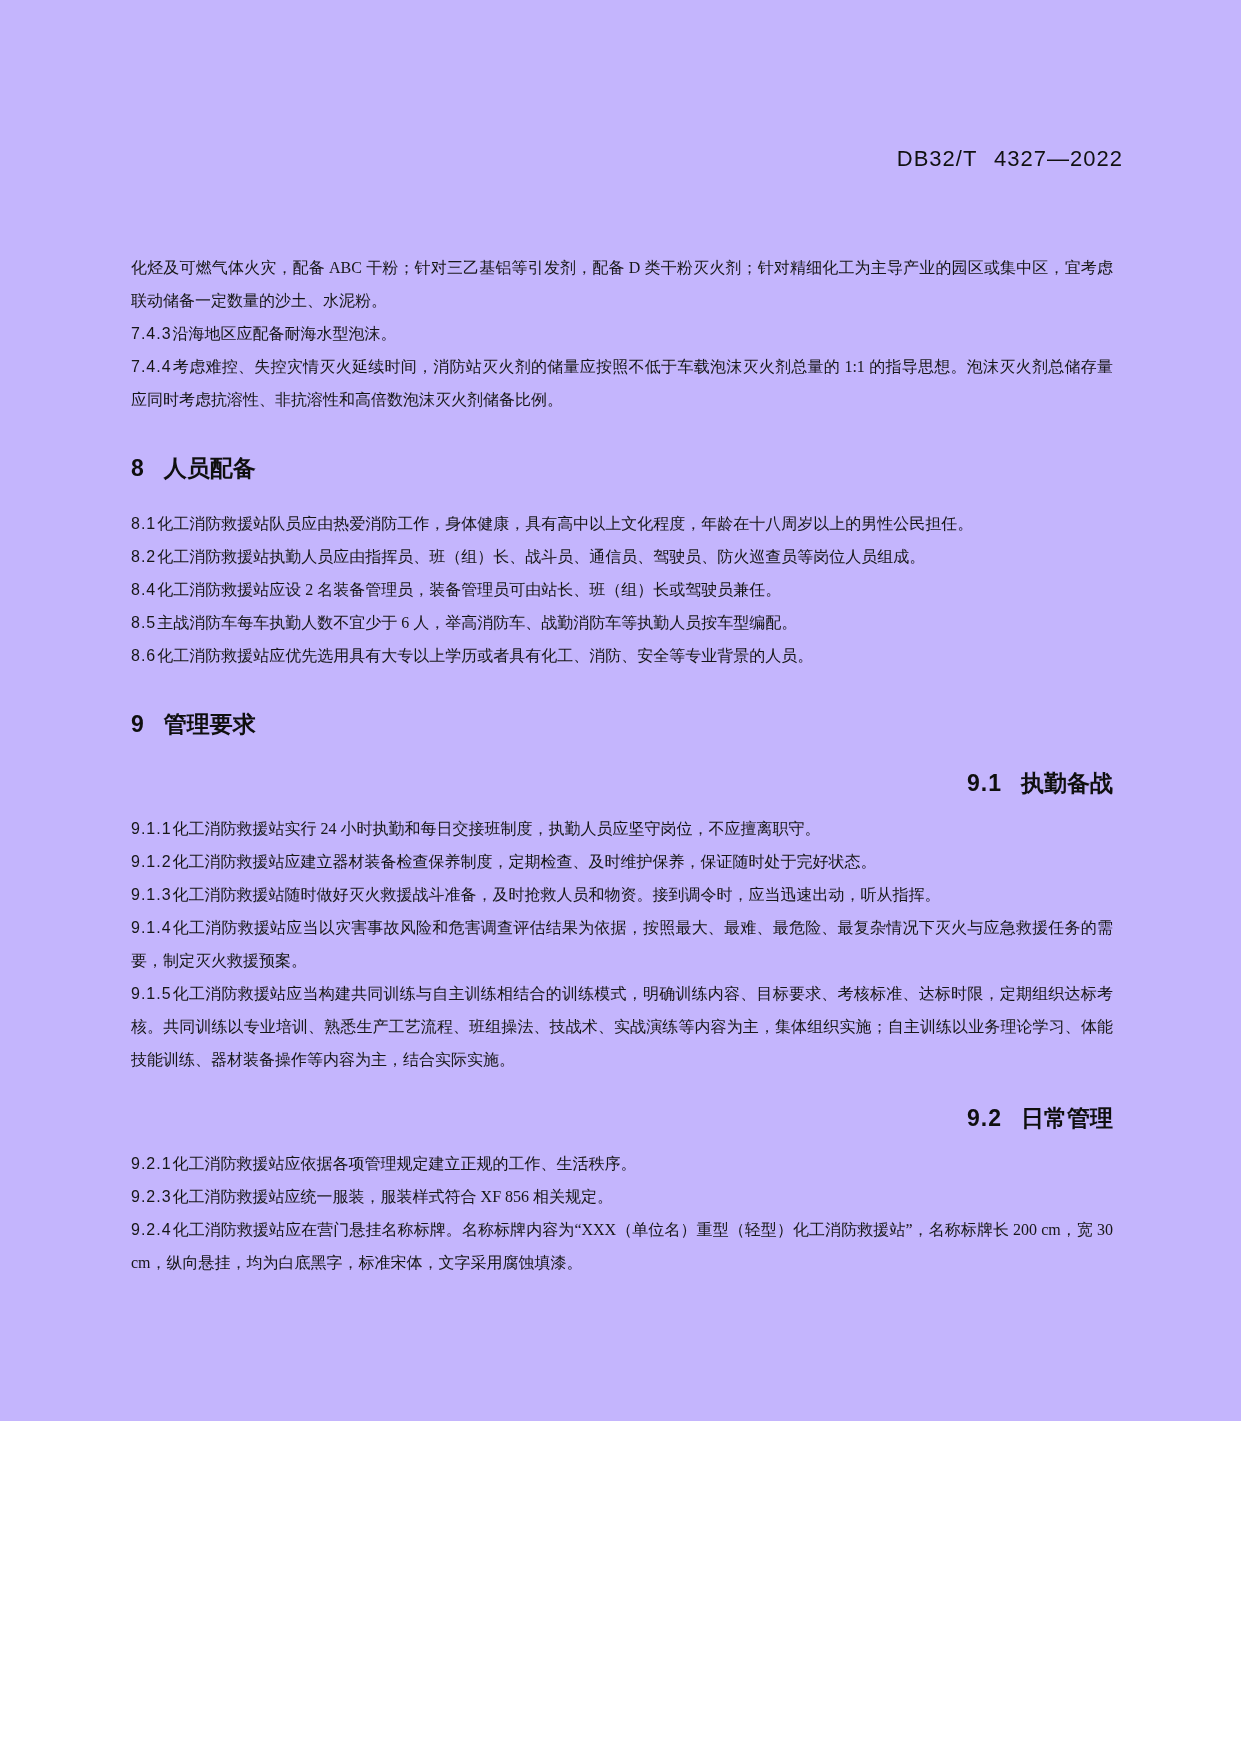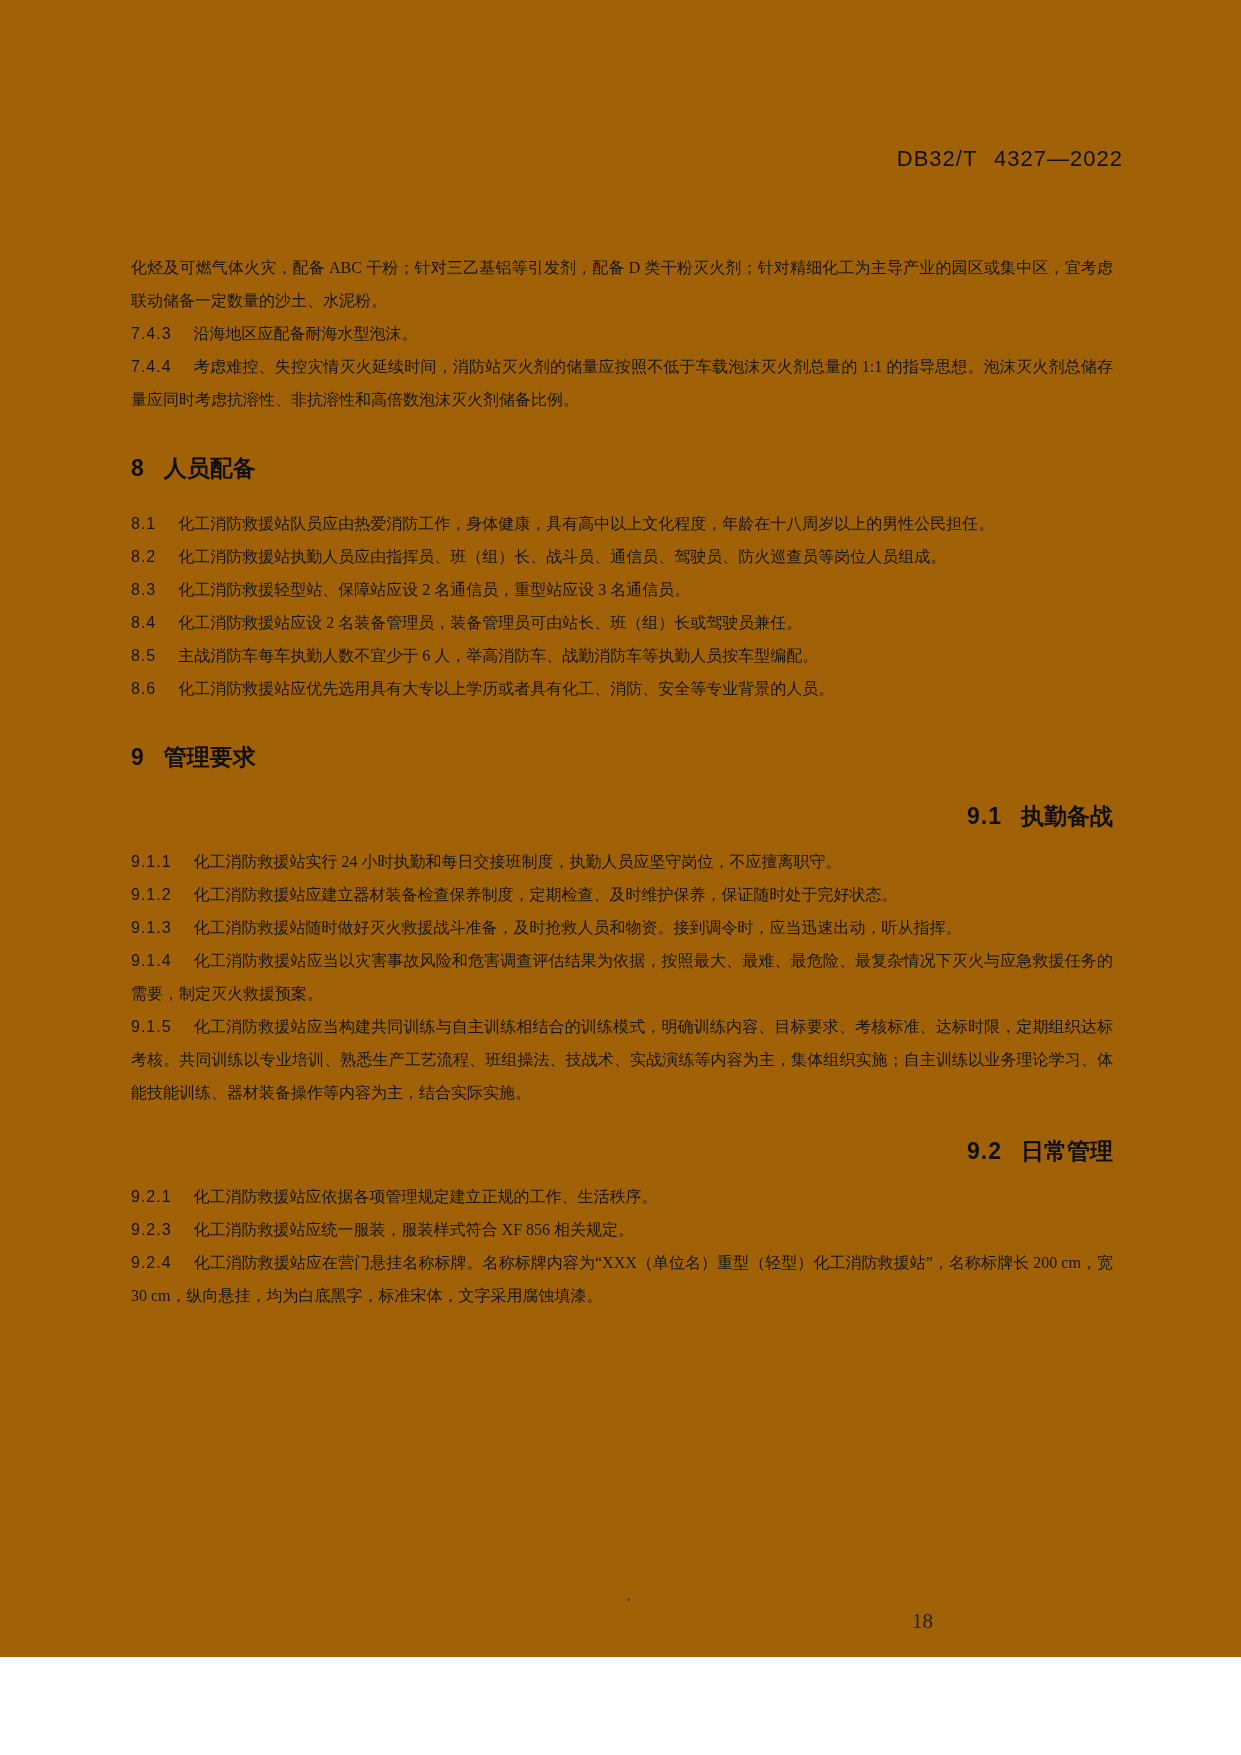--- a/index.html
+++ b/index.html
@@ -1,19 +1,19 @@
 <!DOCTYPE html>
 <html><head>
 <meta charset="utf-8">
 <style>
   html, body { margin:0; padding:0; background:#ffffff; }
   .page {
     position:relative;
-    width:1241px; height:1657px;
-    background:#a16207;
+    width:1241px; height:1421px;
+    background:#c4b5fd;
     overflow:hidden;
     color:#141414;
   }
   .page-header {
     position:absolute;
     top:146px; right:118px;
     font-family:"Liberation Sans","DejaVu Sans",sans-serif;
     font-size:22px;
     letter-spacing:1px;
     word-spacing:10px;
@@ -28,21 +28,21 @@
     margin:0;
     font-family:"Liberation Serif","DejaVu Serif",serif;
     font-size:16px;
     line-height:33px;
     text-align:justify;
     color:#161616;
   }
   .clause-no {
     font-family:"Liberation Sans","DejaVu Sans",sans-serif;
     letter-spacing:1px;
-    margin-right:22px;
+    margin-right:1px;
     white-space:nowrap;
   }
   h2.section-heading {
     margin:36px 0 22px 0;
     font-family:"Liberation Sans","DejaVu Sans",sans-serif;
     font-weight:bold;
     font-size:23px;
     line-height:33px;
     color:#0f0f0f;
   }
@@ -83,21 +83,20 @@
     <span>DB32/T 4327—2022</span>
   </div>
 
   <div class="document-body">
       <p class="body-text"><span class="clause-text">化烃及可燃气体火灾，配备 ABC 干粉；针对三乙基铝等引发剂，配备 D 类干粉灭火剂；针对精细化工为主导产业的园区或集中区，宜考虑联动储备一定数量的沙土、水泥粉。</span></p>
       <p class="body-text"><span class="clause-no">7.4.3</span><span class="clause-text">沿海地区应配备耐海水型泡沫。</span></p>
       <p class="body-text"><span class="clause-no">7.4.4</span><span class="clause-text">考虑难控、失控灾情灭火延续时间，消防站灭火剂的储量应按照不低于车载泡沫灭火剂总量的 1:1 的指导思想。泡沫灭火剂总储存量应同时考虑抗溶性、非抗溶性和高倍数泡沫灭火剂储备比例。</span></p>
       <h2 class="section-heading"><span class="clause-no">8</span><span class="clause-text">人员配备</span></h2>
       <p class="body-text"><span class="clause-no">8.1</span><span class="clause-text">化工消防救援站队员应由热爱消防工作，身体健康，具有高中以上文化程度，年龄在十八周岁以上的男性公民担任。</span></p>
       <p class="body-text"><span class="clause-no">8.2</span><span class="clause-text">化工消防救援站执勤人员应由指挥员、班（组）长、战斗员、通信员、驾驶员、防火巡查员等岗位人员组成。</span></p>
-      <p class="body-text"><span class="clause-no">8.3</span><span class="clause-text">化工消防救援轻型站、保障站应设 2 名通信员，重型站应设 3 名通信员。</span></p>
       <p class="body-text"><span class="clause-no">8.4</span><span class="clause-text">化工消防救援站应设 2 名装备管理员，装备管理员可由站长、班（组）长或驾驶员兼任。</span></p>
       <p class="body-text"><span class="clause-no">8.5</span><span class="clause-text">主战消防车每车执勤人数不宜少于 6 人，举高消防车、战勤消防车等执勤人员按车型编配。</span></p>
       <p class="body-text"><span class="clause-no">8.6</span><span class="clause-text">化工消防救援站应优先选用具有大专以上学历或者具有化工、消防、安全等专业背景的人员。</span></p>
       <h2 class="section-heading"><span class="clause-no">9</span><span class="clause-text">管理要求</span></h2>
       <h3 class="sub-heading"><span class="clause-no">9.1</span><span class="clause-text">执勤备战</span></h3>
       <p class="body-text"><span class="clause-no">9.1.1</span><span class="clause-text">化工消防救援站实行 24 小时执勤和每日交接班制度，执勤人员应坚守岗位，不应擅离职守。</span></p>
       <p class="body-text"><span class="clause-no">9.1.2</span><span class="clause-text">化工消防救援站应建立器材装备检查保养制度，定期检查、及时维护保养，保证随时处于完好状态。</span></p>
       <p class="body-text"><span class="clause-no">9.1.3</span><span class="clause-text">化工消防救援站随时做好灭火救援战斗准备，及时抢救人员和物资。接到调令时，应当迅速出动，听从指挥。</span></p>
       <p class="body-text"><span class="clause-no">9.1.4</span><span class="clause-text">化工消防救援站应当以灾害事故风险和危害调查评估结果为依据，按照最大、最难、最危险、最复杂情况下灭火与应急救援任务的需要，制定灭火救援预案。</span></p>
       <p class="body-text"><span class="clause-no">9.1.5</span><span class="clause-text">化工消防救援站应当构建共同训练与自主训练相结合的训练模式，明确训练内容、目标要求、考核标准、达标时限，定期组织达标考核。共同训练以专业培训、熟悉生产工艺流程、班组操法、技战术、实战演练等内容为主，集体组织实施；自主训练以业务理论学习、体能技能训练、器材装备操作等内容为主，结合实际实施。</span></p>

